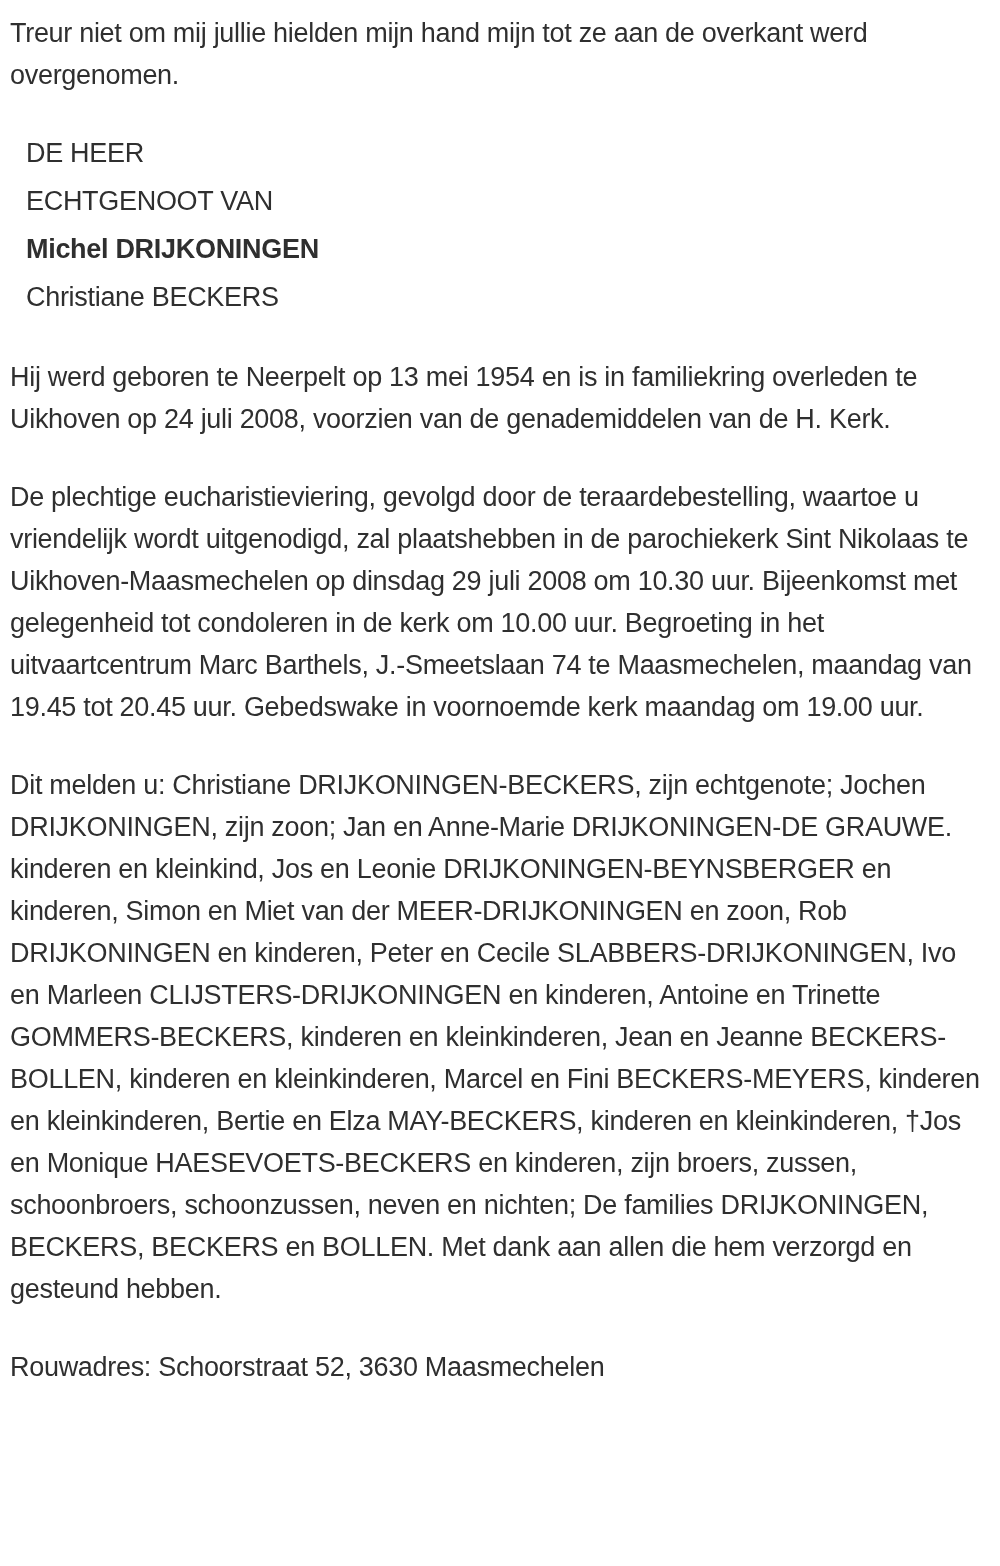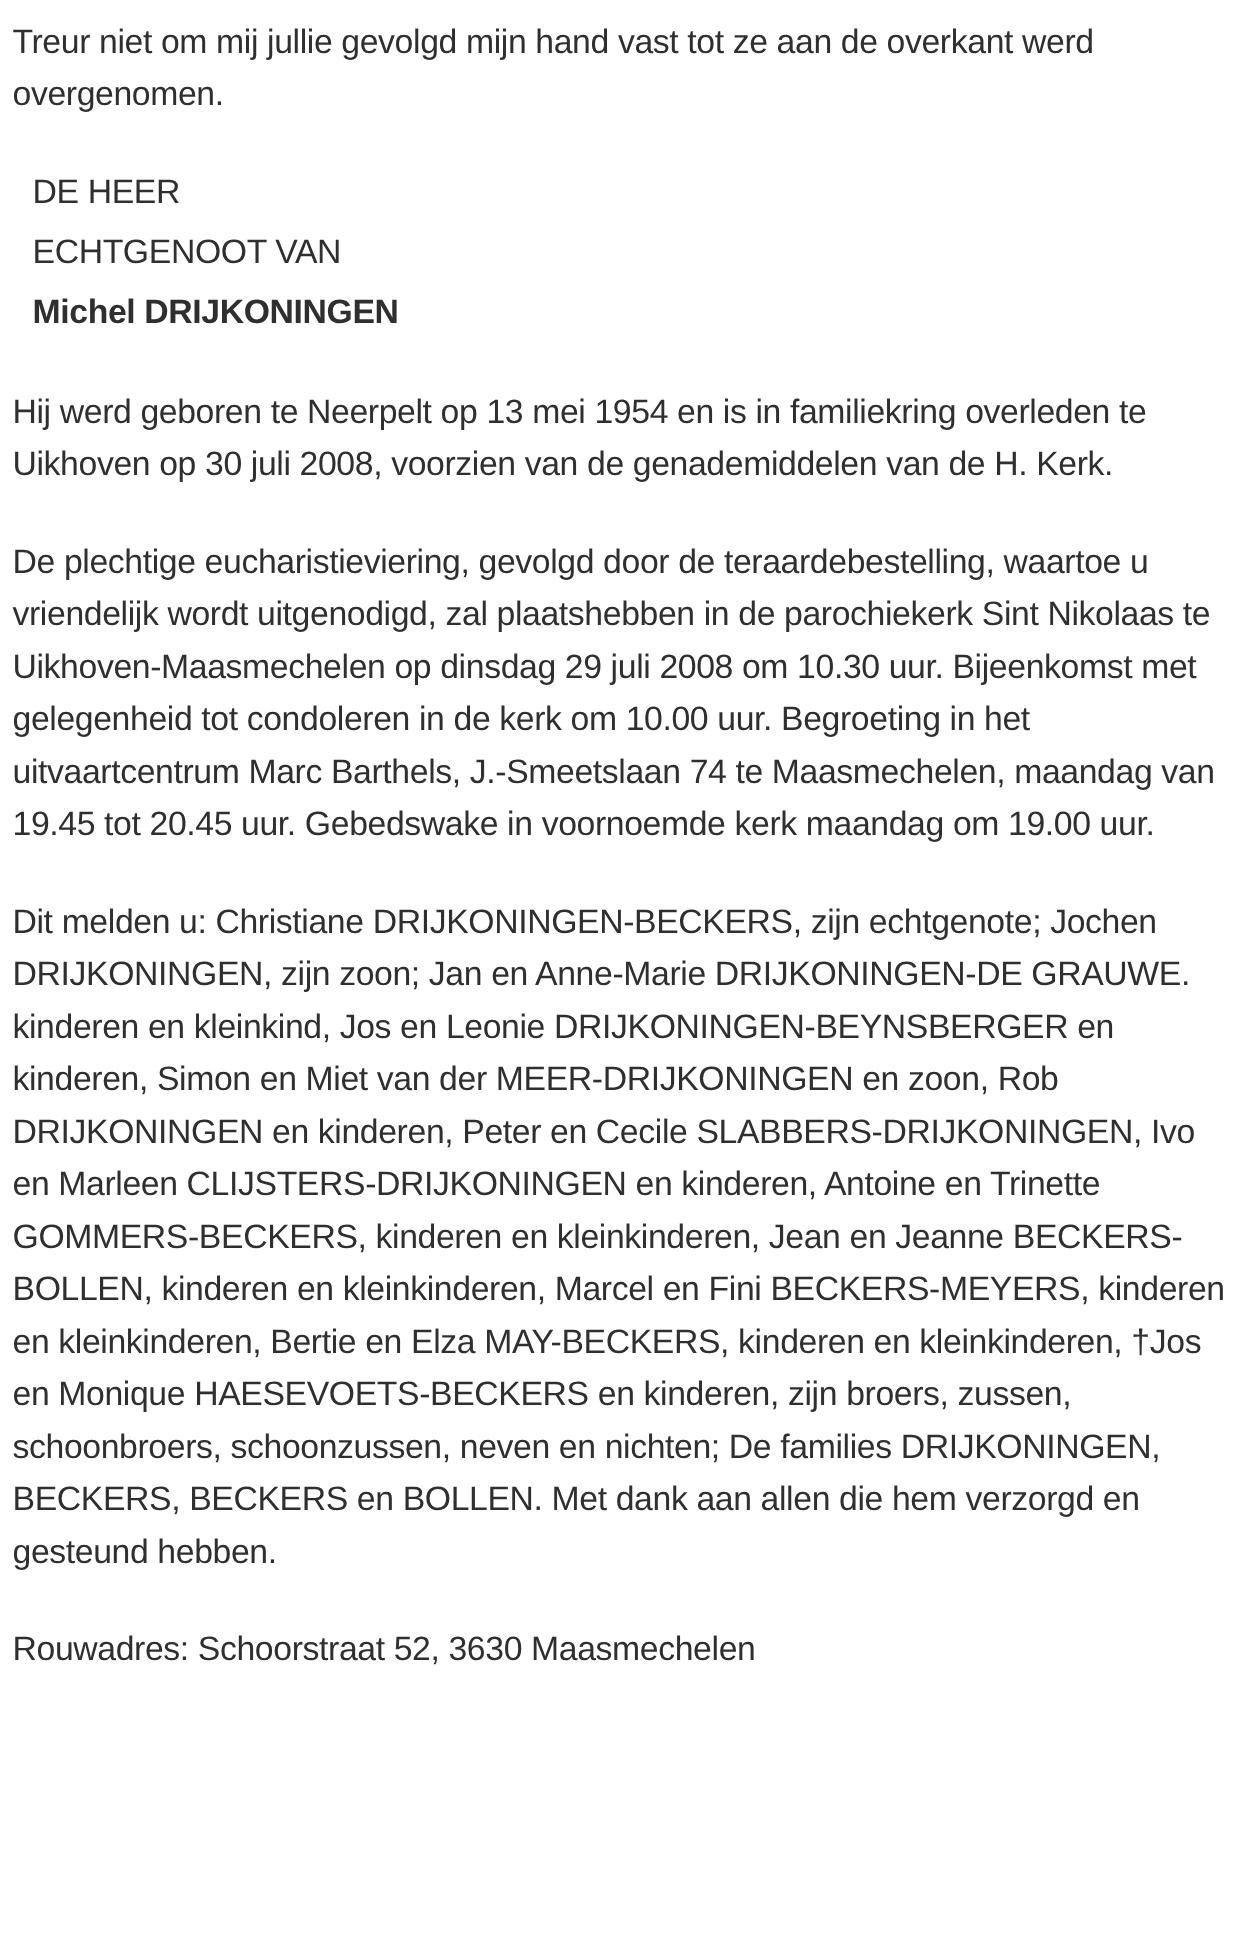--- a/index.html
+++ b/index.html
@@ -41,29 +41,30 @@
   }
   .last {
     margin-bottom: 0;
   }
 </style>
 </head>
 <body>
 
 <div class="doc">
 
-  <p class="para">Treur niet om mij jullie gevolgd mijn hand vast tot ze aan de overkant werd overgenomen.</p>
+  <p class="para">Treur niet om mij jullie hielden mijn hand mijn tot ze aan de overkant werd overgenomen.</p>
 
   <div class="name-block">
     <div class="head-line">DE HEER</div>
     <div class="head-line">ECHTGENOOT VAN</div>
     <div class="head-line bold">Michel DRIJKONINGEN</div>
+    <div class="head-line">Christiane BECKERS</div>
   </div>
 
-  <p class="para">Hij werd geboren te Neerpelt op 13 mei 1954 en is in familiekring overleden te Uikhoven op 30 juli 2008, voorzien van de genademiddelen van de H. Kerk.</p>
+  <p class="para">Hij werd geboren te Neerpelt op 13 mei 1954 en is in familiekring overleden te Uikhoven op 24 juli 2008, voorzien van de genademiddelen van de H. Kerk.</p>
 
   <p class="para">De plechtige eucharistieviering, gevolgd door de teraardebestelling, waartoe u vriendelijk wordt uitgenodigd, zal plaatshebben in de parochiekerk Sint Nikolaas te Uikhoven-Maasmechelen op dinsdag 29 juli 2008 om 10.30 uur. Bijeenkomst met gelegenheid tot condoleren in de kerk om 10.00 uur. Begroeting in het uitvaartcentrum Marc Barthels, J.-Smeetslaan 74 te Maasmechelen, maandag van 19.45 tot 20.45 uur. Gebedswake in voornoemde kerk maandag om 19.00 uur.</p>
 
   <p class="para">Dit melden u: Christiane DRIJKONINGEN-BECKERS, zijn echtgenote; Jochen DRIJKONINGEN, zijn zoon; Jan en Anne-Marie DRIJKONINGEN-DE GRAUWE. kinderen en kleinkind, Jos en Leonie DRIJKONINGEN-BEYNSBERGER en kinderen, Simon en Miet van der MEER-DRIJKONINGEN en zoon, Rob DRIJKONINGEN en kinderen, Peter en Cecile SLABBERS-DRIJKONINGEN, Ivo en Marleen CLIJSTERS-DRIJKONINGEN en kinderen, Antoine en Trinette GOMMERS-BECKERS, kinderen en kleinkinderen, Jean en Jeanne BECKERS-BOLLEN, kinderen en kleinkinderen, Marcel en Fini BECKERS-MEYERS, kinderen en kleinkinderen, Bertie en Elza MAY-BECKERS, kinderen en kleinkinderen, †Jos en Monique HAESEVOETS-BECKERS en kinderen, zijn broers, zussen, schoonbroers, schoonzussen, neven en nichten; De families DRIJKONINGEN, BECKERS, BECKERS en BOLLEN. Met dank aan allen die hem verzorgd en gesteund hebben.</p>
 
   <p class="para">Rouwadres: Schoorstraat 52, 3630 Maasmechelen</p>
 
 
 </div>
 

